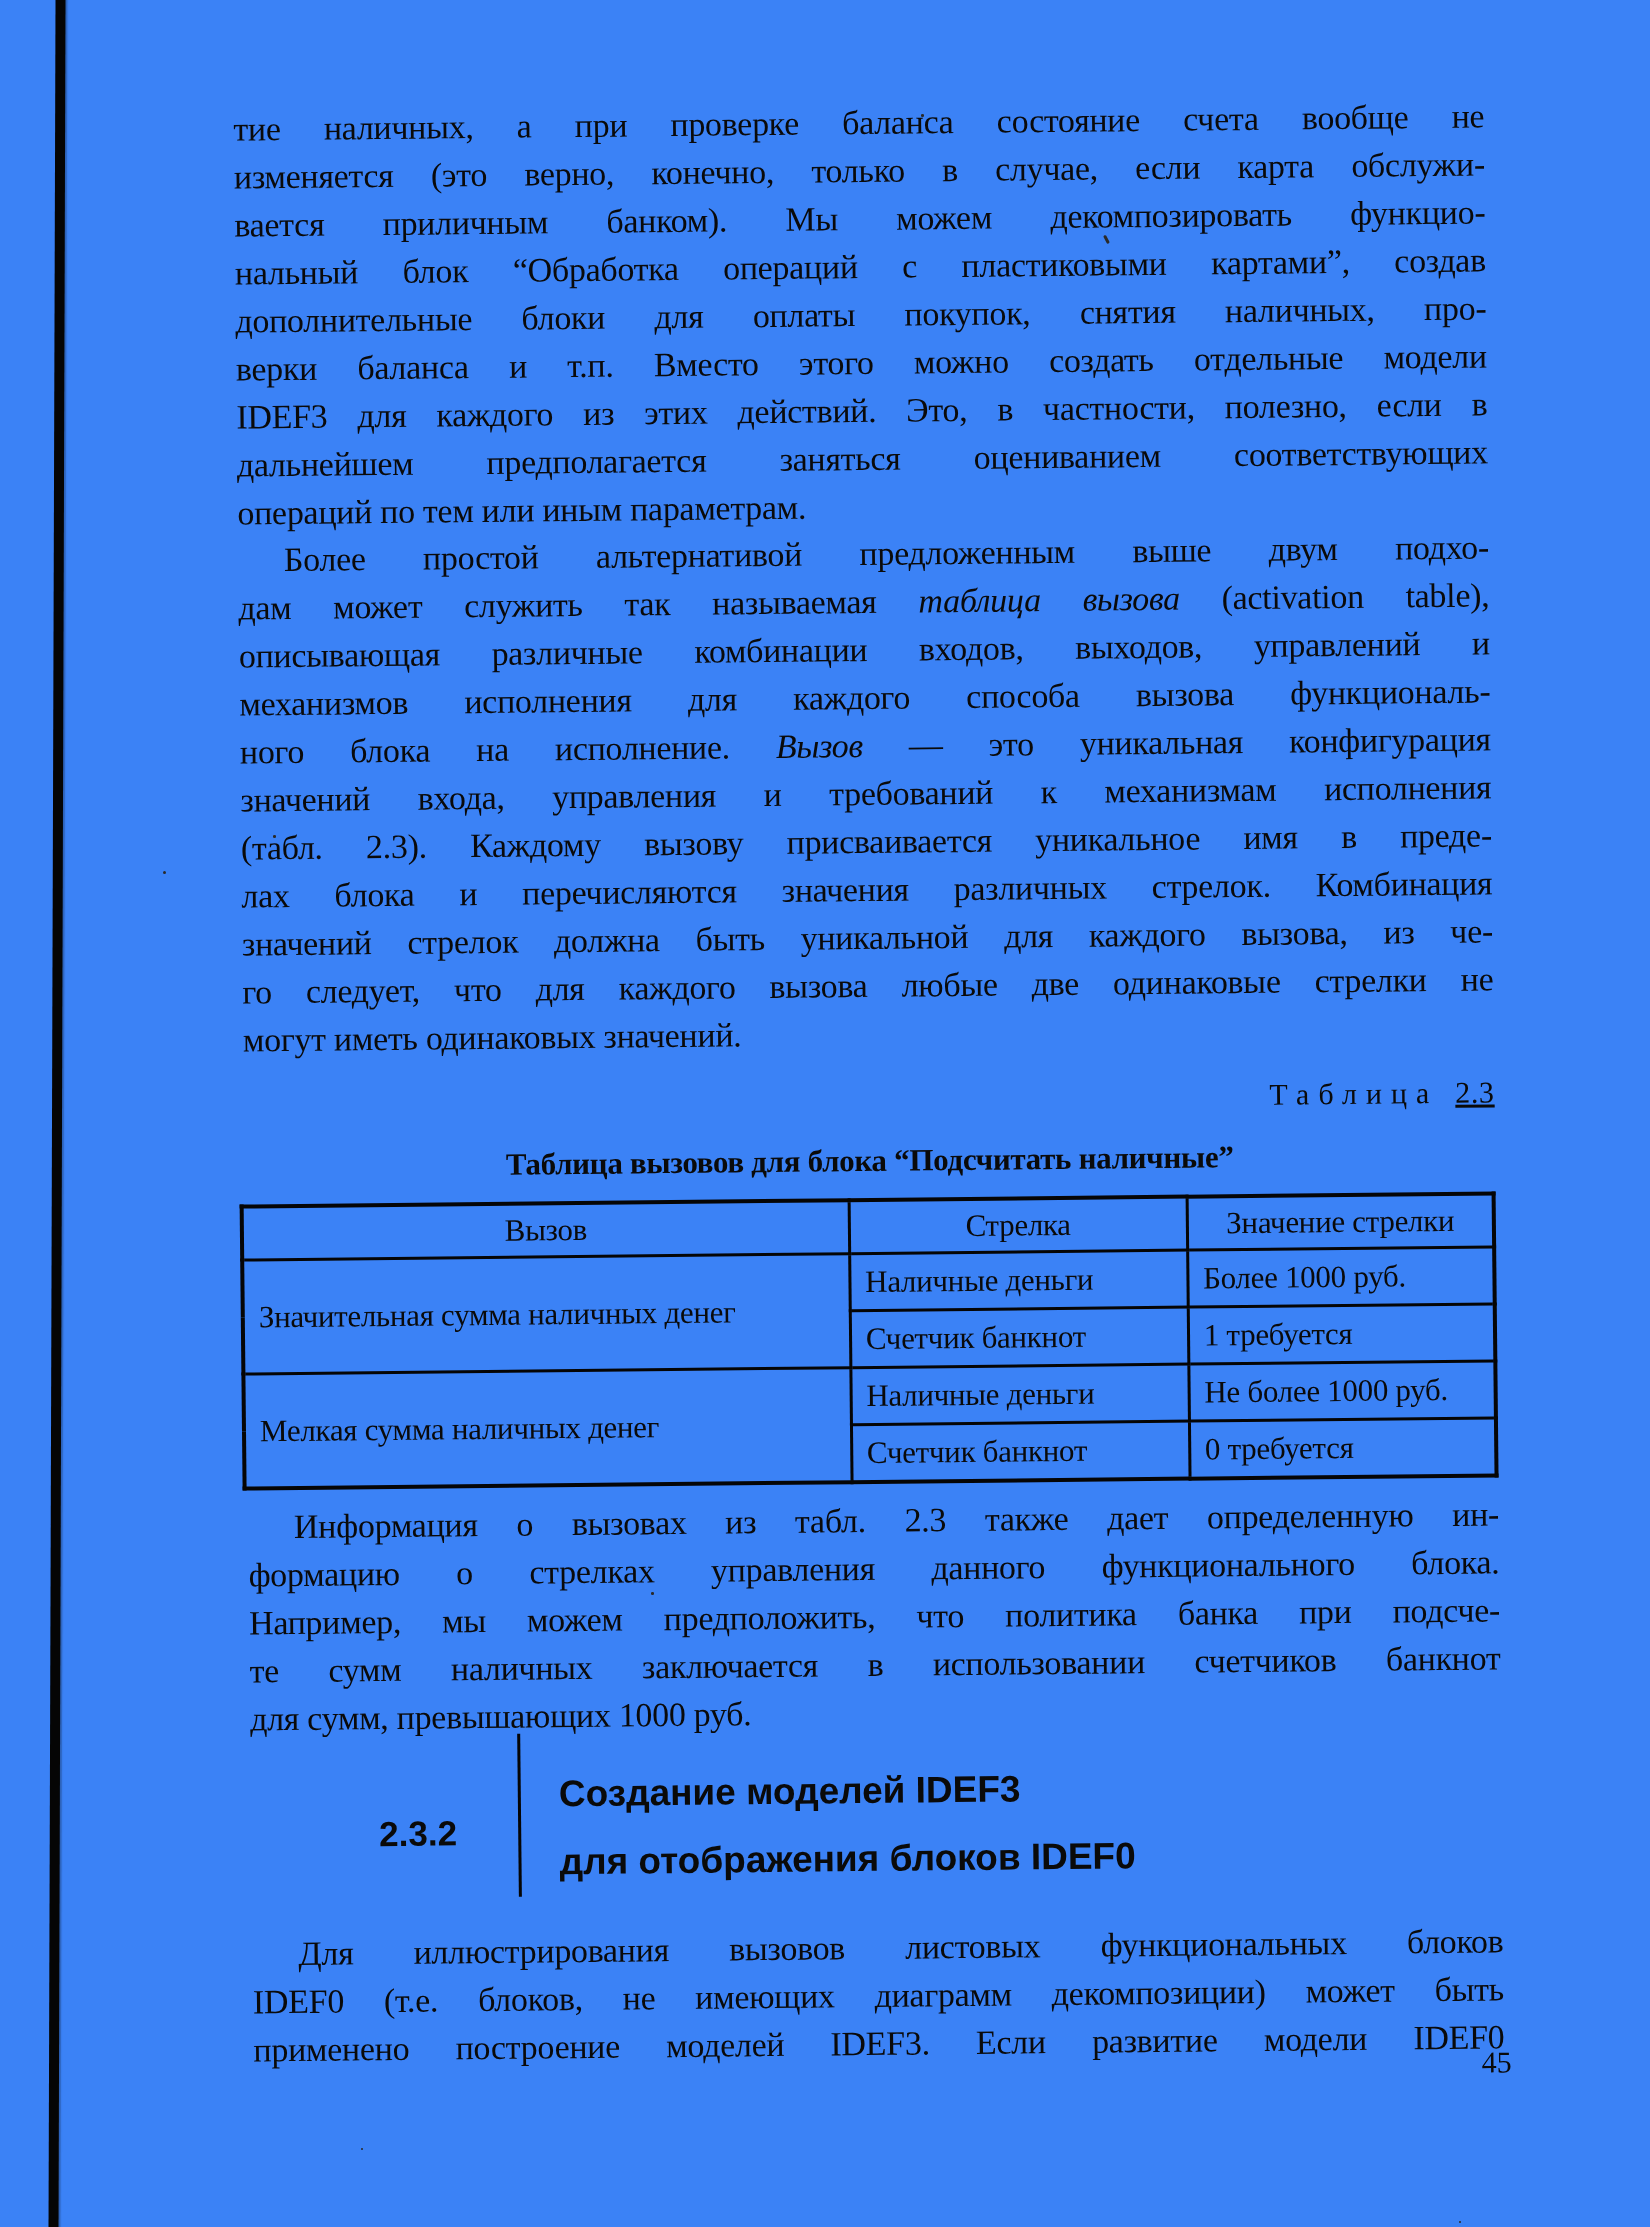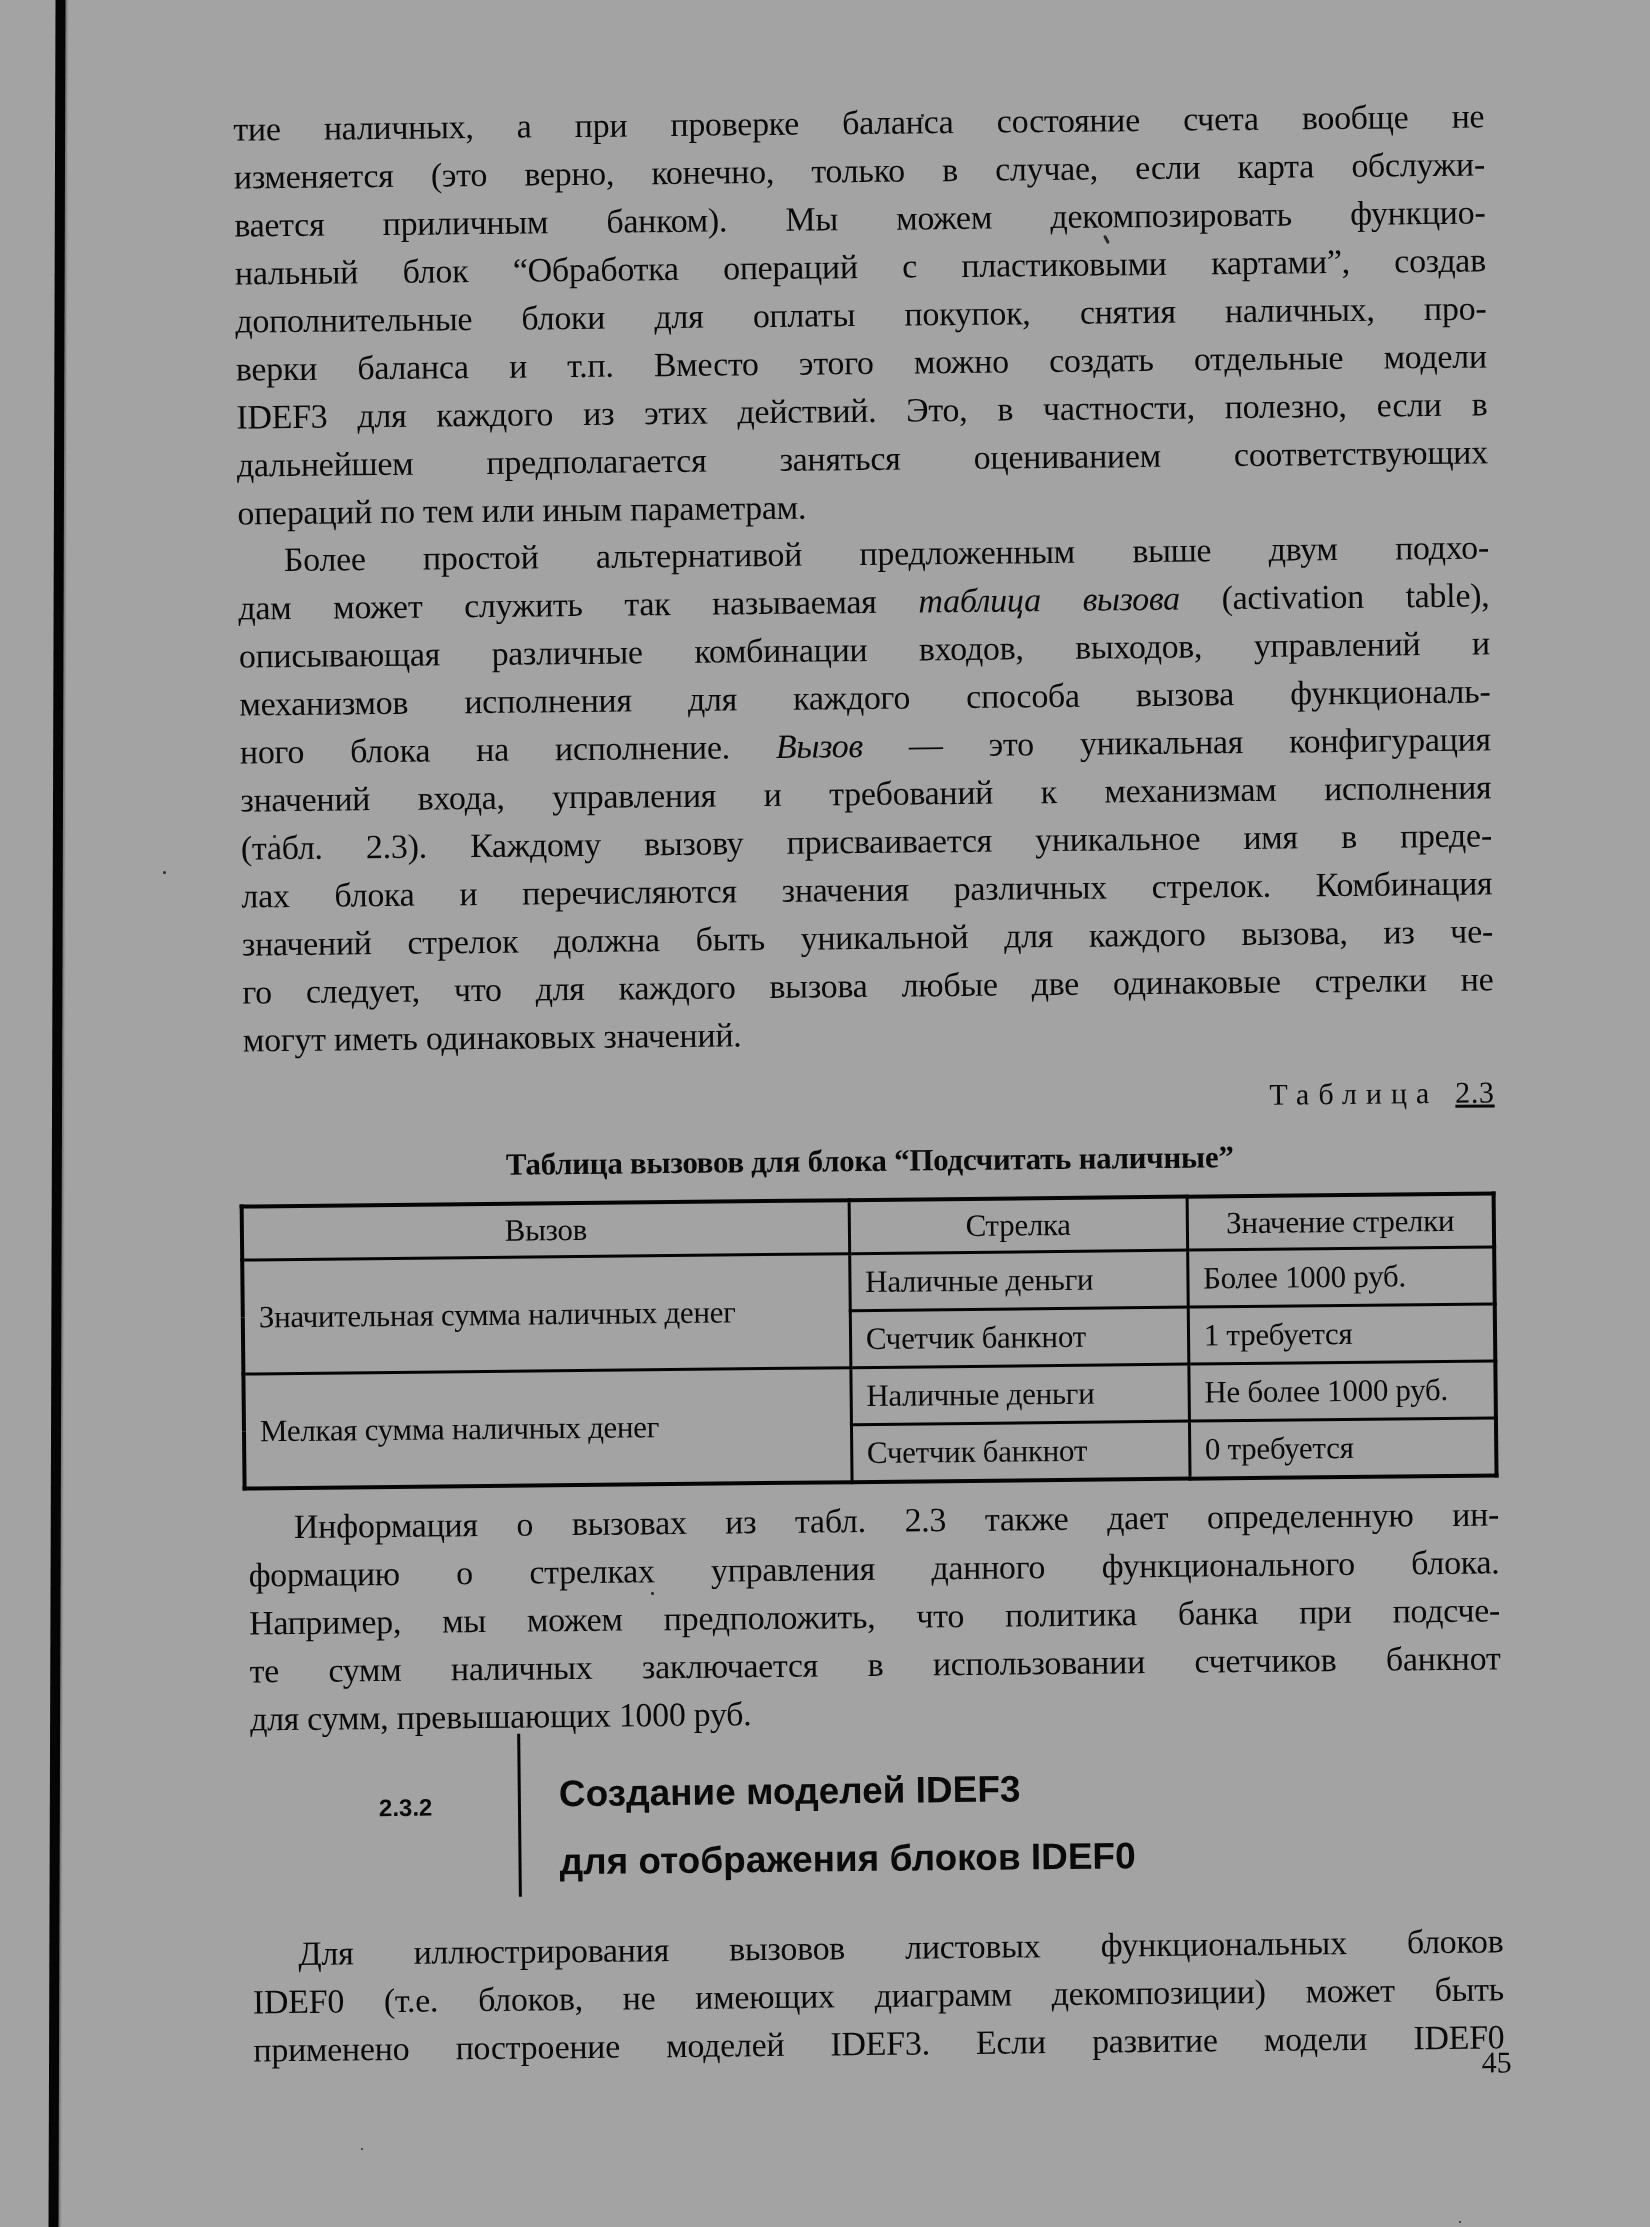--- a/index.html
+++ b/index.html
@@ -1,19 +1,19 @@
 <!DOCTYPE html>
 <html style="font-size:10.3px"><head>
 <meta charset="utf-8">
 <style>
   html,body{margin:0;padding:0;background:#e8e8e8;}
   .page{
     position:relative;
     width:1651px;height:2227px;
-    background:#a3a3a3;
+    background:#3b82f6;
     overflow:hidden;
     font-family:"Liberation Serif","DejaVu Serif",serif;
     color:#0a0a0a;
   }
   
   .binding-bar{
     position:absolute;left:52px;top:-15.5px;width:9.7px;height:2270px;
     background:#050505;transform:rotate(0.18deg);
     box-shadow:1.9px 0 1.3px rgba(0,0,0,.25);
   }
@@ -57,23 +57,23 @@
     font-weight:normal;
     overflow:hidden;
   }
   table.activation{border:4.5px solid #050505;}
   table.activation th{text-align:center;height:50px;}
   table.activation td{text-align:left;vertical-align:middle;}
   td.callcell{padding-left:19.3px;}
 
   .section-heading{position:absolute;left:232px;top:1770px;width:1251px;height:142px;}
   .sec-num{
-    position:absolute;left:128px;top:28px;
+    position:absolute;left:128px;top:48px;
     font-family:"Liberation Sans","DejaVu Sans",sans-serif;
-    font-weight:bold;font-size:24px;
+    font-weight:bold;font-size:35px;
   }
   .sec-bar{position:absolute;left:267px;top:-31px;width:3.2px;height:163px;background:#050505;}
   .sec-title{
     position:absolute;left:308px;top:-3.9px;width:903px;
     font-family:"Liberation Sans","DejaVu Sans",sans-serif;
     font-weight:bold;font-size:37px;line-height:68px;
     letter-spacing:0;
   }
   .page-number{
     position:absolute;left:1374px;top:2061px;width:116px;

